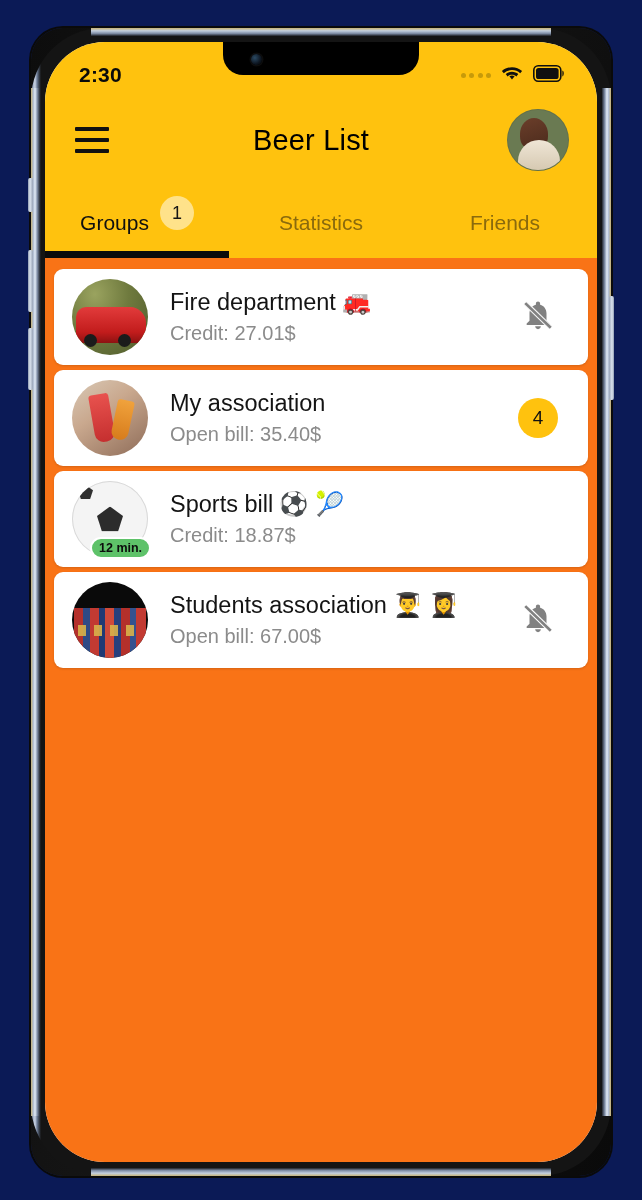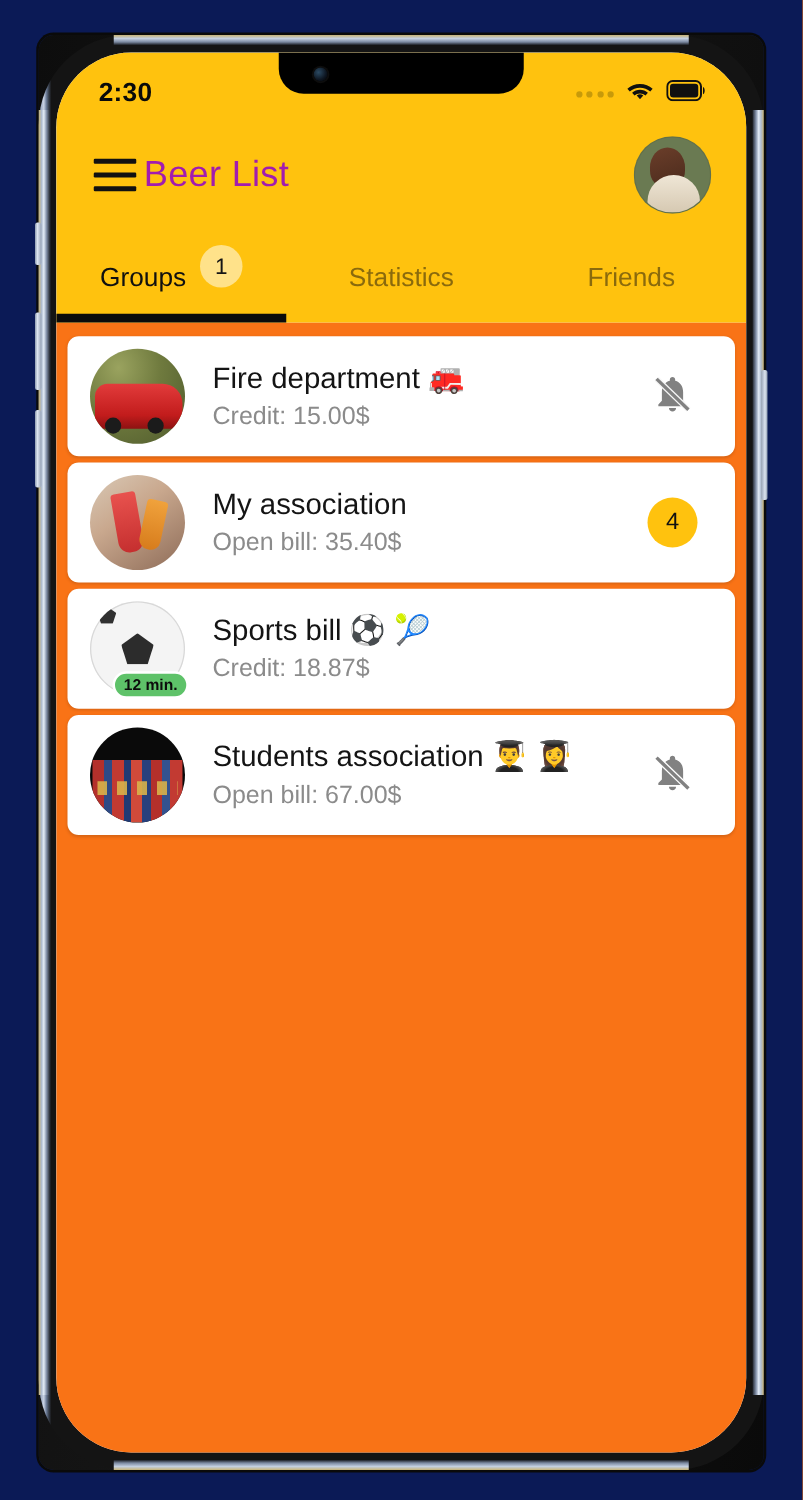--- a/index.html
+++ b/index.html
@@ -16,21 +16,21 @@
     position: relative;
   }
 
   
   #phone-frame {
     position: absolute;
     left: 31px;
     top: 28px;
     width: 580px;
     height: 1148px;
-    border-radius: 12px;
+    border-radius: 32px;
     background: linear-gradient(100deg, #0d0d0d 0%, #161616 40%, #0a0a0a 100%);
     box-shadow: 0 0 0 2px #0a0a0a;
   }
 
   
   #phone-band {
     position: absolute;
     left: 0; top: 0;
     width: 100%; height: 100%;
     border-radius: 72px;
@@ -162,23 +162,23 @@
     justify-content: center; gap: 7px;
     cursor: pointer;
   }
   #menu-button span {
     display: block; height: 4px; width: 34px;
     background: #111; border-radius: 1px;
   }
 
   #app-title {
     flex: 1;
-    text-align: left;
+    text-align: center;
     font-size: 29px;
-    color: #a21caf;
+    color: #000000;
     letter-spacing: 0.2px;
     margin-left: -6px;
   }
 
   #avatar {
     width: 62px; height: 62px;
     border-radius: 50%;
     overflow: hidden;
     flex-shrink: 0;
     background: #6a7a52;
@@ -523,21 +523,21 @@
 
     <div id="content">
       <div id="group-list">
 
         <div class="group-card">
           <div class="group-avatar">
             <div class="av-img av-fire"></div>
           </div>
           <div class="group-text">
             <div class="group-name">Fire department 🚒</div>
-            <div class="group-sub">Credit: 15.00$</div>
+            <div class="group-sub">Credit: 27.01$</div>
           </div>
           <div class="group-trailing">
             <span>
               <svg width="34" height="34" viewBox="0 0 24 24">
                 <path d="M12 22c1.1 0 2-.9 2-2h-4c0 1.1.9 2 2 2z" fill="#818181"></path>
                 <path d="M18 16v-5c0-3.07-1.64-5.64-4.5-6.32V4c0-.83-.67-1.5-1.5-1.5s-1.5.67-1.5 1.5v.68C7.63 5.36 6 7.92 6 11v5l-2 2v1h16v-1l-2-2z" fill="#818181"></path>
                 <line x1="3" y1="3.6" x2="21" y2="21" stroke="#f6f6f6" stroke-width="3.4"></line>
                 <line x1="3" y1="3.6" x2="21" y2="21" stroke="#818181" stroke-width="1.9"></line>
               </svg>
             </span>

